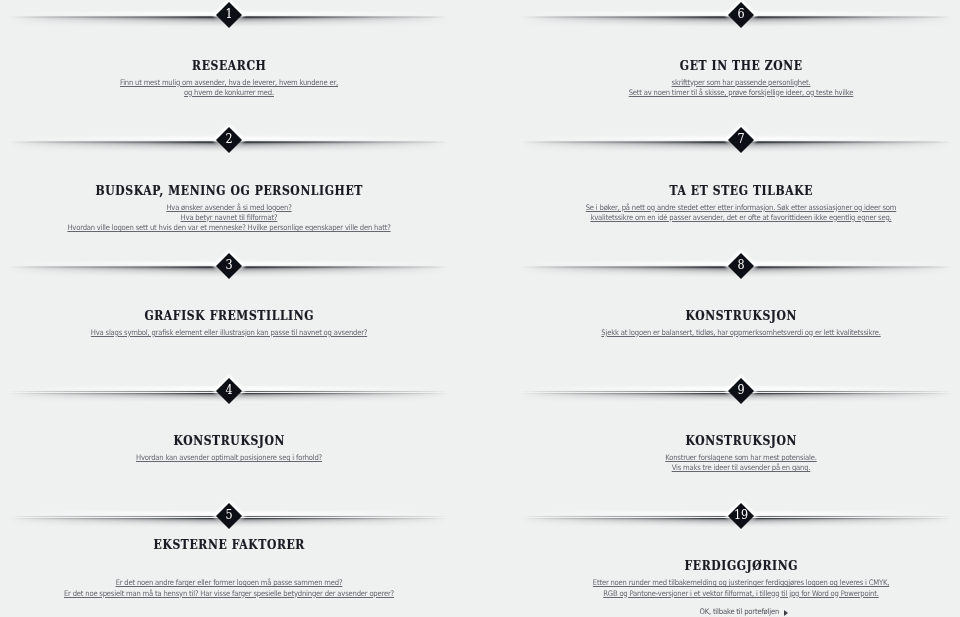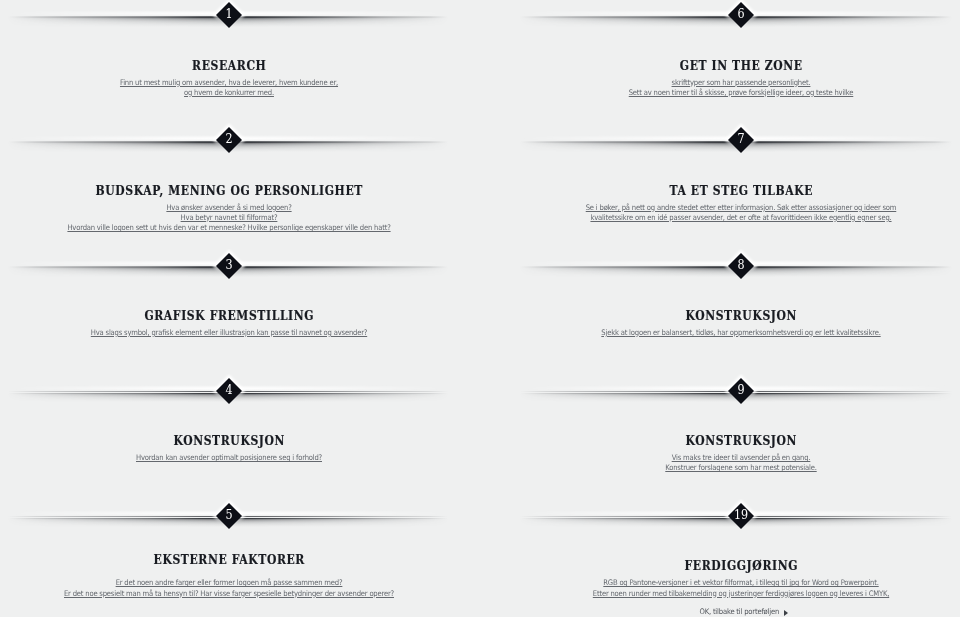--- a/index.html
+++ b/index.html
@@ -214,21 +214,21 @@
           </linearGradient>
           <filter id="bl4" x="-60%" y="-60%" width="220%" height="220%">
             <feGaussianBlur stdDeviation="0.85"></feGaussianBlur>
           </filter>
         </defs>
         <polygon class="dglow" points="18,3.1 31.9,17 18,30.9 4.1,17" fill="none" stroke="url(#hg4)" stroke-width="3.6" filter="url(#bl4)"></polygon>
         <polygon points="18,4 31,17 18,30 5,17" fill="#0d0f16"></polygon>
       </svg>
     <span class="dnum">5</span>
   </div>
-  <div class="title" style="left:9.28px;top:553px">EKSTERNE FAKTORER</div>
+  <div class="title" style="left:9.28px;top:538px">EKSTERNE FAKTORER</div>
   <div class="body" style="left:9.00px;top:578.30px">
     <div>Er det noen andre farger eller former logoen må passe sammen med?</div>
     <div>Er det noe spesielt man må ta hensyn til? Har visse farger spesielle betydninger der avsender operer?</div>
   </div>
 
   <div class="rulehi" style="left:520px;width:432px;top:9.60px"></div>
   <div class="ruleshadow" style="left:520px;width:432px;top:18.00px"></div>
   <div class="rule rule-soft" style="left:520px;width:432px;top:15.65px"></div>
   <div class="rule" style="left:520px;width:432px;top:17.00px"></div>
   <div class="diamond" style="left:723.00px;top:-1.90px">
@@ -327,22 +327,22 @@
             <feGaussianBlur stdDeviation="0.85"></feGaussianBlur>
           </filter>
         </defs>
         <polygon class="dglow" points="18,3.1 31.9,17 18,30.9 4.1,17" fill="none" stroke="url(#hg8)" stroke-width="3.6" filter="url(#bl8)"></polygon>
         <polygon points="18,4 31,17 18,30 5,17" fill="#0d0f16"></polygon>
       </svg>
     <span class="dnum">9</span>
   </div>
   <div class="title" style="left:521.28px;top:434.10px">KONSTRUKSJON</div>
   <div class="body" style="left:521.00px;top:453.10px">
+    <div>Konstruer forslagene som har mest potensiale.</div>
     <div>Vis maks tre ideer til avsender på en gang.</div>
-    <div>Konstruer forslagene som har mest potensiale.</div>
   </div>
 
   <div class="rulehi" style="left:520px;width:432px;top:510.40px"></div>
   <div class="ruleshadow" style="left:520px;width:432px;top:518.80px"></div>
   <div class="rule rule-soft" style="left:520px;width:432px;top:516.45px"></div>
   <div class="rule" style="left:520px;width:432px;top:517.80px"></div>
   <div class="diamond" style="left:723.00px;top:498.90px">
     <svg class="dsvg" width="36" height="40" viewBox="0 0 36 40">
         <defs>
           <linearGradient id="hg9" x1="0" y1="0" x2="0" y2="1">
@@ -355,22 +355,22 @@
             <feGaussianBlur stdDeviation="0.85"></feGaussianBlur>
           </filter>
         </defs>
         <polygon class="dglow" points="18,3.1 31.9,17 18,30.9 4.1,17" fill="none" stroke="url(#hg9)" stroke-width="3.6" filter="url(#bl9)"></polygon>
         <polygon points="18,4 31,17 18,30 5,17" fill="#0d0f16"></polygon>
       </svg>
     <span class="dnum">19</span>
   </div>
   <div class="title" style="left:521.28px;top:559.30px">FERDIGGJØRING</div>
   <div class="body" style="left:521.00px;top:578.30px">
+    <div>Etter noen runder med tilbakemelding og justeringer ferdiggjøres logoen og leveres i CMYK,</div>
     <div>RGB og Pantone-versjoner i et vektor filformat, i tillegg til jpg for Word og Powerpoint.</div>
-    <div>Etter noen runder med tilbakemelding og justeringer ferdiggjøres logoen og leveres i CMYK,</div>
   </div>
 
   <div class="footlink" style="left:523.50px;top:606.60px">
     <span>OK, tilbake til porteføljen</span>
     <span class="arrow"><svg width="4" height="6" viewBox="0 0 4 6">
           <polygon points="0,0 4,3 0,6" fill="#3c4046"></polygon>
         </svg></span>
   </div>
 </div>
 

